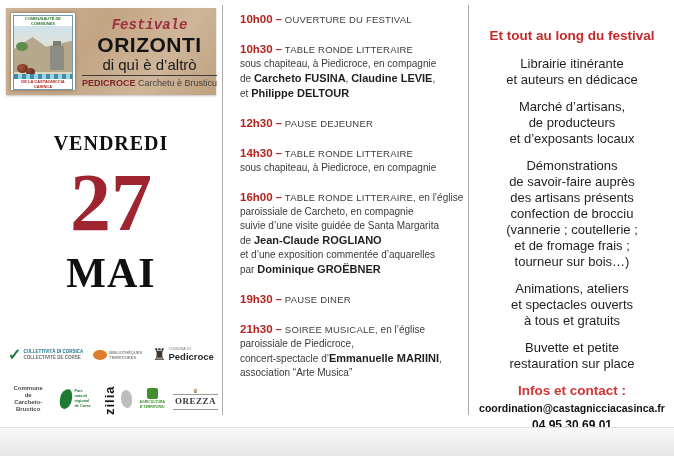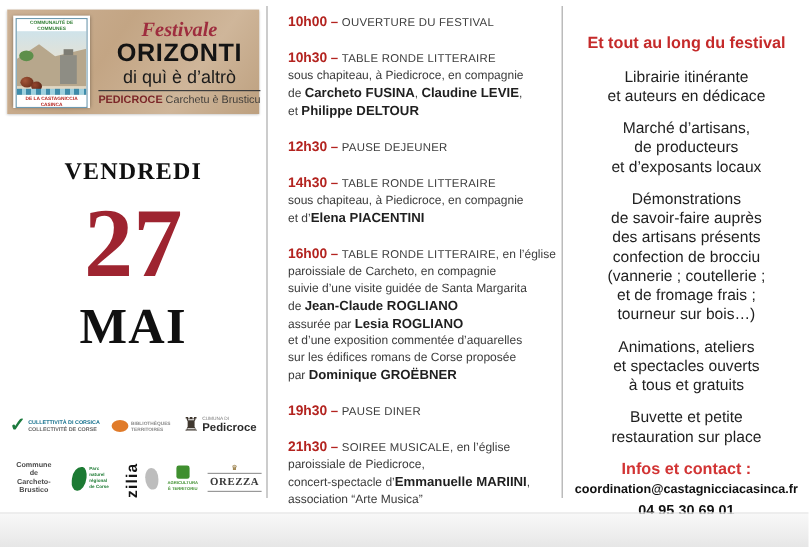--- a/index.html
+++ b/index.html
@@ -29,22 +29,22 @@
   .poster-bush { position:absolute; left:2px; top:16px; width:12px; height:9px; background:#5d8f4a; border-radius:50%; }
   .poster-chestnut1 { position:absolute; left:3px; bottom:6px; width:11px; height:9px; border-radius:50%;
     background:radial-gradient(circle at 35% 35%, #a4563a, #5d2512); }
   .poster-chestnut2 { position:absolute; left:12px; bottom:3px; width:9px; height:8px; border-radius:50%;
     background:radial-gradient(circle at 35% 35%, #95462e, #4a1d0e); }
   .poster-water { position:absolute; left:0; bottom:0; width:100%; height:5px;
     background:repeating-linear-gradient(90deg,#3e8cab 0 4px,#9fd0de 4px 8px); }
   .poster-bottom { font-size:4px; line-height:5px; color:#b3231f; font-weight:bold; text-align:center; background:#fff; }
 
   .banner-text { flex:1; text-align:center; padding:0 3px; }
-  .banner-script { font-family:Liberation Serif, serif; font-style:italic; font-weight:bold;
-    color:#9e2d3e; font-size:17px; line-height:18px; }
+  .banner-script { font-family:Liberation Mono, monospace; font-style:italic; font-weight:bold;
+    color:#9e2d3e; font-size:14px; line-height:18px; }
   .banner-title { font-weight:bold; font-size:21px; line-height:22px; letter-spacing:0.5px; color:#141414; }
   .banner-subtitle { font-size:15px; line-height:17px; color:#1a1a1a; }
   .banner-loc { margin:2px 4px 0; border-top:1.5px solid #3c3c3c; padding-top:2px;
     font-size:9px; line-height:10px; white-space:nowrap; }
   .banner-loc .loc-bold { font-weight:bold; color:#7b2628; }
   .banner-loc .loc-rest { color:#44403c; }
 
   
   .date-block { position:absolute; left:0; top:132px; width:222px; text-align:center;
     font-family:"Liberation Serif", serif; color:#101010; }
@@ -208,30 +208,27 @@
         <div class="sched-line"><span>sous chapiteau, à Piedicroce, en compagnie</span></div>
         <div class="sched-line"><span>de </span><span class="b">Carcheto FUSINA</span><span>, </span><span class="b">Claudine LEVIE</span><span>,</span></div>
         <div class="sched-line"><span>et </span><span class="b">Philippe DELTOUR</span></div>
       </div>
       <div class="sched-item">
         <div class="sched-head"><span class="sched-time">12h30</span><span class="sched-dash"> – </span><span class="sched-title">PAUSE DEJEUNER</span></div>
       </div>
       <div class="sched-item">
         <div class="sched-head"><span class="sched-time">14h30</span><span class="sched-dash"> – </span><span class="sched-title">TABLE RONDE LITTERAIRE</span></div>
         <div class="sched-line"><span>sous chapiteau, à Piedicroce, en compagnie</span></div>
-        <div class="sched-line"><span>et d’</span><span class="b">Elena PIACENTINI</span></div>
       </div>
       <div class="sched-item">
         <div class="sched-head"><span class="sched-time">16h00</span><span class="sched-dash"> – </span><span class="sched-title">TABLE RONDE LITTERAIRE,</span><span class="sched-plain"> en l’église</span></div>
         <div class="sched-line"><span>paroissiale de Carcheto, en compagnie</span></div>
         <div class="sched-line"><span>suivie d’une visite guidée de Santa Margarita</span></div>
         <div class="sched-line"><span>de </span><span class="b">Jean-Claude ROGLIANO</span></div>
-        <div class="sched-line"><span>assurée par </span><span class="b">Lesia ROGLIANO</span></div>
         <div class="sched-line"><span>et d’une exposition commentée d’aquarelles</span></div>
-        <div class="sched-line"><span>sur les édifices romans de Corse proposée</span></div>
         <div class="sched-line"><span>par </span><span class="b">Dominique GROËBNER</span></div>
       </div>
       <div class="sched-item">
         <div class="sched-head"><span class="sched-time">19h30</span><span class="sched-dash"> – </span><span class="sched-title">PAUSE DINER</span></div>
       </div>
       <div class="sched-item">
         <div class="sched-head"><span class="sched-time">21h30</span><span class="sched-dash"> – </span><span class="sched-title">SOIREE MUSICALE,</span><span class="sched-plain"> en l’église</span></div>
         <div class="sched-line"><span>paroissiale de Piedicroce,</span></div>
         <div class="sched-line"><span>concert-spectacle d’</span><span class="b">Emmanuelle MARIINI</span><span>,</span></div>
         <div class="sched-line"><span>association “Arte Musica”</span></div>

